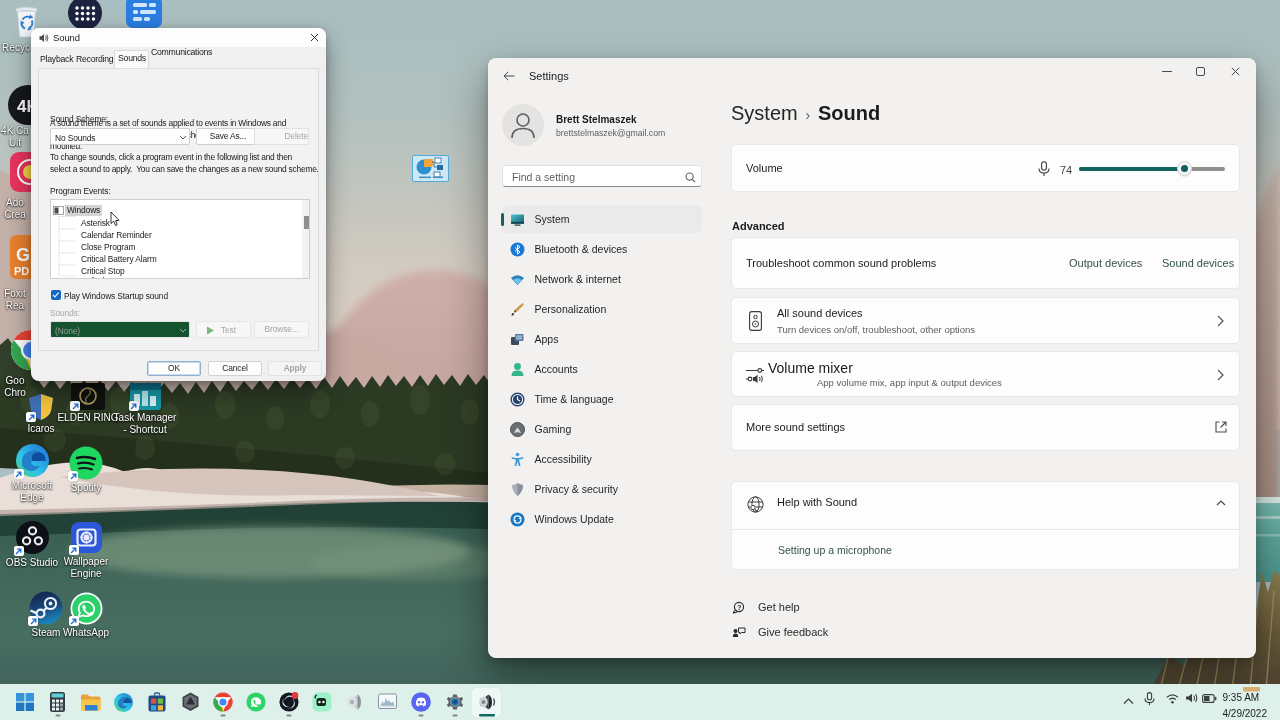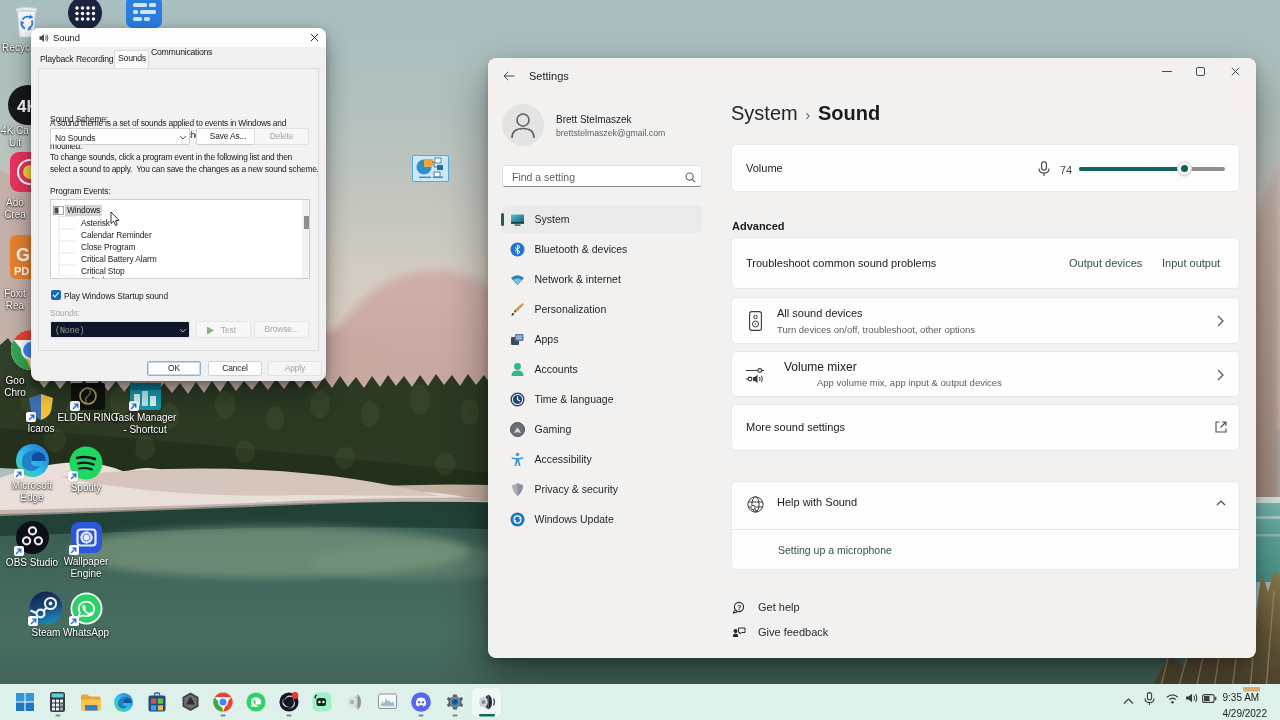--- a/index.html
+++ b/index.html
@@ -435,21 +435,21 @@
   <div class="abs" style="left:19px;top:46px;width:266px;line-height:11.5px;letter-spacing:-0.22px;margin-top:44px;">A sound theme is a set of sounds applied to events in Windows and<br>programs.&nbsp; You can select an existing scheme or save one you have<br>modified.</div>
   <div class="abs" style="left:19px;top:86px;">Sound Scheme:</div>
 
   <div class="abs" style="left:19px;top:100px;width:140px;height:17px;background:#fefefe;border:1px solid #cfcfcf;border-radius:2px;">
     <span class="abs" style="left:4px;top:3.5px;">No Sounds</span>
     <svg class="abs" style="left:128px;top:6px;" width="8" height="5" viewBox="0 0 8 5">
         <path d="M1,1 L4,4 L7,1" stroke="#5a5a5a" stroke-width="1" fill="none"></path>
       </svg>
   </div>
   <div class="abs" style="left:165px;top:100px;width:64px;height:17px;background:#fdfdfd;border:1px solid #cfcfcf;border-radius:2px;text-align:center;line-height:15px;">Save As...</div>
-  <div class="abs" style="left:223px;top:100px;width:55px;height:17px;background:#f7f7f7;border:1px solid #e2e2e2;border-radius:0;text-align:center;line-height:15px;color:#a3a3a3;">Delete</div>
+  <div class="abs" style="left:223px;top:100px;width:55px;height:17px;background:#f7f7f7;border:1px solid #e2e2e2;border-radius:0;text-align:right;line-height:15px;color:#a3a3a3;">Delete</div>
   <div class="abs" style="left:19px;top:124px;width:272px;line-height:11.5px;letter-spacing:-0.22px;">To change sounds, click a program event in the following list and then<br>select a sound to apply.&nbsp; You can save the changes as a new sound scheme.</div>
   <div class="abs" style="left:19px;top:158px;">Program Events:</div>
 
   <div class="abs" style="left:19px;top:171px;width:260px;height:80px;background:#fff;border:1px solid #cfcfcf;overflow:hidden;">
 
     <svg class="abs" style="left:0;top:0;" width="260" height="80" viewBox="0 0 260 80">
       <path d="M8,10 L8,76" stroke="#c8c8c8" stroke-width="0.8" stroke-dasharray="1.5,1.5"></path>
       <g stroke="#c8c8c8" stroke-width="0.8" stroke-dasharray="1.5,1.5">
         <path d="M8,16.5 L26,16.5"></path>
           <path d="M8,29 L26,29"></path>
@@ -483,37 +483,37 @@
   </div>
 
   <div class="abs" style="left:20px;top:262px;width:9.5px;height:9.5px;background:#1268c4;border-radius:2px;">
     <svg width="9.5" height="9.5" viewBox="0 0 10 10">
         <path d="M2,5.2 L4,7.2 L8,2.8" stroke="#fff" stroke-width="1.2" fill="none"></path>
       </svg>
   </div>
   <span class="abs" style="left:33px;top:263px;">Play Windows Startup sound</span>
   <div class="abs" style="left:19px;top:280px;color:#a8a8a8;">Sounds:</div>
 
-  <div class="abs" style="left:19px;top:293px;width:140px;height:17px;background:#0f172a;border:1px solid #e3e3e3;border-radius:2px;color:#9e9e9e;font-family:Liberation Mono, monospace;">
+  <div class="abs" style="left:19px;top:293px;width:140px;height:17px;background:#14532d;border:1px solid #e3e3e3;border-radius:2px;color:#9e9e9e;">
     <span class="abs" style="left:4px;top:3.5px;">(None)</span>
     <svg class="abs" style="left:128px;top:6px;" width="8" height="5" viewBox="0 0 8 5">
         <path d="M1,1 L4,4 L7,1" stroke="#ababab" stroke-width="1" fill="none"></path>
       </svg>
   </div>
   <div class="abs" style="left:165px;top:293px;width:55px;height:17px;background:#f7f7f7;border:1px solid #e5e5e5;border-radius:2px;color:#a3a3a3;">
     <svg class="abs" style="left:9px;top:4px;" width="9" height="9" viewBox="0 0 9 9">
         <path d="M1,0.5 L8,4.5 L1,8.5 Z" fill="#77b877"></path>
       </svg>
     <span class="abs" style="left:24px;top:3px;">Test</span>
   </div>
   <div class="abs" style="left:223px;top:293px;width:55px;height:17px;background:#f7f7f7;border:1px solid #e5e5e5;border-radius:2px;text-align:center;line-height:15px;color:#a3a3a3;">Browse...</div>
 
   <div class="abs" style="left:116px;top:333px;width:54px;height:15px;background:#fdfdfd;border:1px solid #8fb0cf;box-shadow:0 0 0 1px #c7d9ea inset;border-radius:2px;text-align:center;line-height:13px;">OK</div>
   <div class="abs" style="left:177px;top:333px;width:54px;height:15px;background:#fdfdfd;border:1px solid #d2d2d2;border-radius:2px;text-align:center;line-height:13px;">Cancel</div>
-  <div class="abs" style="left:237px;top:333px;width:54px;height:15px;background:#f5f5f5;border:1px solid #e3e3e3;border-radius:2px;text-align:center;line-height:13px;color:#a3a3a3;">Apply</div>
+  <div class="abs" style="left:237px;top:333px;width:54px;height:15px;background:#f5f5f5;border:1px solid #e3e3e3;border-radius:2px;text-align:center;line-height:13px;color:#a3a3a3;font-weight:bold;">Apply</div>
 </div>
 
 <div id="settings" class="win" style="left:488px;top:58px;width:768px;height:600px;background:#f2f1ef;
      box-shadow:0 18px 45px rgba(0,0,0,.42), 0 4px 10px rgba(0,0,0,.2); color:#1b1b1b;">
 
   <svg class="abs" style="left:15px;top:13px;" width="12" height="10" viewBox="0 0 12 10">
       <path d="M5.2,0.8 L1,5 L5.2,9.2 M1,5 L11.5,5" stroke="#4a4a4a" stroke-width="1" fill="none"></path>
     </svg>
   <span class="abs" style="left:41px;top:12px;font-size:11px;">Settings</span>
   <svg class="abs" style="left:674px;top:13px;" width="10" height="1.4" viewBox="0 0 10 1.4">
@@ -525,21 +525,21 @@
   <svg class="abs" style="left:743px;top:9px;" width="9" height="9" viewBox="0 0 9 9">
       <path d="M0.8,0.8 L8.2,8.2 M8.2,0.8 L0.8,8.2" stroke="#4a4a4a" stroke-width="1"></path>
     </svg>
 
   <div class="abs" style="left:14px;top:46px;width:42px;height:42px;border-radius:50%;background:#e5e3e1;overflow:hidden;">
     <svg width="42" height="42" viewBox="0 0 42 42">
         <circle cx="21" cy="16" r="6" fill="none" stroke="#5f5f5f" stroke-width="1.6"></circle>
         <path d="M10,34 Q10,24.5 21,24.5 Q32,24.5 32,34" fill="none" stroke="#5f5f5f" stroke-width="1.6"></path>
       </svg>
   </div>
-  <span class="abs" style="left:68px;top:56px;font-size:10px;font-weight:normal;">Brett Stelmaszek</span>
+  <span class="abs" style="left:68px;top:56px;font-size:10px;font-weight:bold;">Brett Stelmaszek</span>
   <span class="abs" style="left:68px;top:70px;font-size:8.7px;color:#606060;">brettstelmaszek@gmail.com</span>
 
   <div class="abs" style="left:14px;top:107px;width:200px;height:22px;background:#fff;border:1px solid #e2e2e2;border-bottom-color:#898989;border-radius:4px;">
     <span class="abs" style="left:9px;top:5px;font-size:10.5px;color:#5f5f5f;">Find a setting</span>
     <svg class="abs" style="left:182px;top:5.5px;" width="11" height="11" viewBox="0 0 11 11">
         <circle cx="4.6" cy="4.6" r="3.6" fill="none" stroke="#5f5f5f" stroke-width="1.1"></circle>
         <path d="M7.3,7.3 L10,10" stroke="#5f5f5f" stroke-width="1.1"></path>
       </svg>
   </div>
 
@@ -653,21 +653,21 @@
     <div class="abs" style="left:347px;top:22px;width:146px;height:3.5px;border-radius:2px;background:#8f8f8f;"></div>
     <div class="abs" style="left:347px;top:22px;width:106px;height:3.5px;border-radius:2px;background:#10655e;"></div>
     <div class="abs" style="left:446px;top:17px;width:13px;height:13px;border-radius:50%;background:#f6f6f6;box-shadow:0 0 0 1px #d8d8d8, 0 1px 2px rgba(0,0,0,.25);"></div>
     <div class="abs" style="left:449px;top:20px;width:7px;height:7px;border-radius:50%;background:#0f6058;"></div>
   </div>
   <span class="abs" style="left:244px;top:162px;font-size:11px;font-weight:bold;">Advanced</span>
 
   <div class="abs" style="left:243px;top:179px;width:509px;height:52px;background:#fdfdfd;border:1px solid #e8e8e8;border-radius:5px;">
     <span class="abs" style="left:14px;top:19px;font-size:11px;">Troubleshoot common sound problems</span>
     <span class="abs" style="left:337px;top:19px;font-size:11px;color:#33524e;">Output devices</span>
-    <span class="abs" style="left:430px;top:19px;font-size:11px;color:#33524e;">Input output</span>
+    <span class="abs" style="left:430px;top:19px;font-size:11px;color:#33524e;">Sound devices</span>
   </div>
 
   <div class="abs" style="left:243px;top:239px;width:509px;height:47px;background:#fdfdfd;border:1px solid #e8e8e8;border-radius:5px;">
     <svg class="abs" style="left:17px;top:13px;" width="13" height="20" viewBox="0 0 13 20">
         <rect x="0.6" y="0.6" width="11.8" height="18.8" rx="2.2" fill="none" stroke="#3a3a3a" stroke-width="1.1"></rect>
         <circle cx="6.5" cy="6" r="1.7" fill="none" stroke="#3a3a3a" stroke-width="1"></circle>
         <circle cx="6.5" cy="13" r="3" fill="none" stroke="#3a3a3a" stroke-width="1"></circle>
         <circle cx="6.5" cy="13" r="0.8" fill="#3a3a3a"></circle>
       </svg>
     <span class="abs" style="left:45px;top:9px;font-size:11px;">All sound devices</span>
@@ -679,21 +679,21 @@
 
   <div class="abs" style="left:243px;top:293px;width:509px;height:46px;background:#fdfdfd;border:1px solid #e8e8e8;border-radius:5px;">
     <svg class="abs" style="left:14px;top:14px;" width="18" height="18" viewBox="0 0 18 18">
       <path d="M0,4.5 L12,4.5 M16,4.5 L18,4.5" stroke="#3a3a3a" stroke-width="1.2"></path>
         <circle cx="13.8" cy="4.5" r="1.9" fill="none" stroke="#3a3a3a" stroke-width="1.1"></circle>
       <path d="M0,13 L2,13" stroke="#3a3a3a" stroke-width="1.2"></path>
         <circle cx="4" cy="13" r="1.9" fill="none" stroke="#3a3a3a" stroke-width="1.1"></circle>
       <path d="M7,11 L8.8,11 L11.5,8.8 L11.5,17 L8.8,15 L7,15 Z" fill="#3a3a3a"></path>
       <path d="M13.5,11 Q14.8,13 13.5,15 M15.5,9.8 Q17.3,13 15.5,16.2" stroke="#3a3a3a" stroke-width="1" fill="none"></path>
     </svg>
-    <span class="abs" style="left:52px;top:8px;font-size:12px;">Volume mixer</span>
+    <span class="abs" style="left:36px;top:8px;font-size:14px;">Volume mixer</span>
     <span class="abs" style="left:45px;top:25px;font-size:9.5px;color:#5d5d5d;margin-left:40px;">App volume mix, app input &amp; output devices</span>
     <svg class="abs" style="left:485px;top:17px;" width="7" height="12" viewBox="0 0 7 12">
         <path d="M1,1 L6,6 L1,11" stroke="#5a5a5a" stroke-width="1.3" fill="none"></path>
       </svg>
   </div>
 
   <div class="abs" style="left:243px;top:346px;width:509px;height:47px;background:#fdfdfd;border:1px solid #e8e8e8;border-radius:5px;">
     <span class="abs" style="left:14px;top:16px;font-size:11px;">More sound settings</span>
     <svg class="abs" style="left:483px;top:16px;" width="12" height="12" viewBox="0 0 12 12">
         <path d="M4.5,1 L1,1 L1,11 L11,11 L11,7.5" stroke="#4a4a4a" stroke-width="1.1" fill="none"></path>

